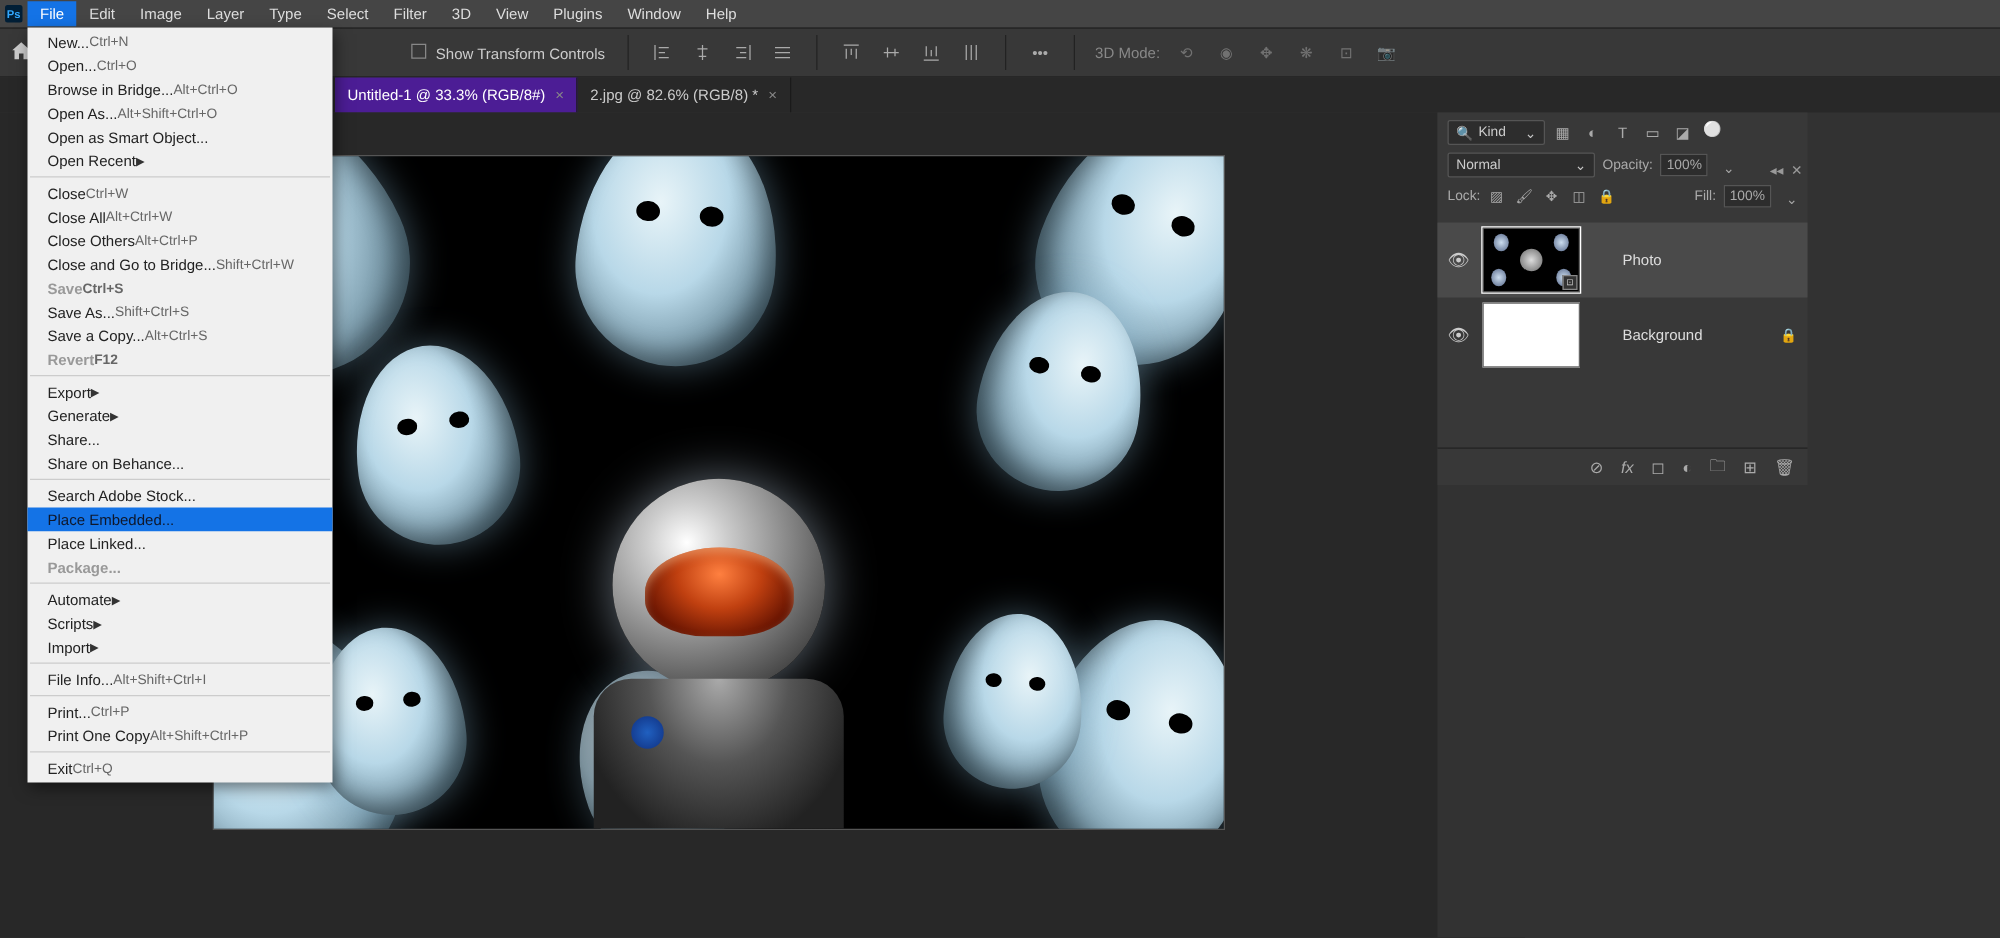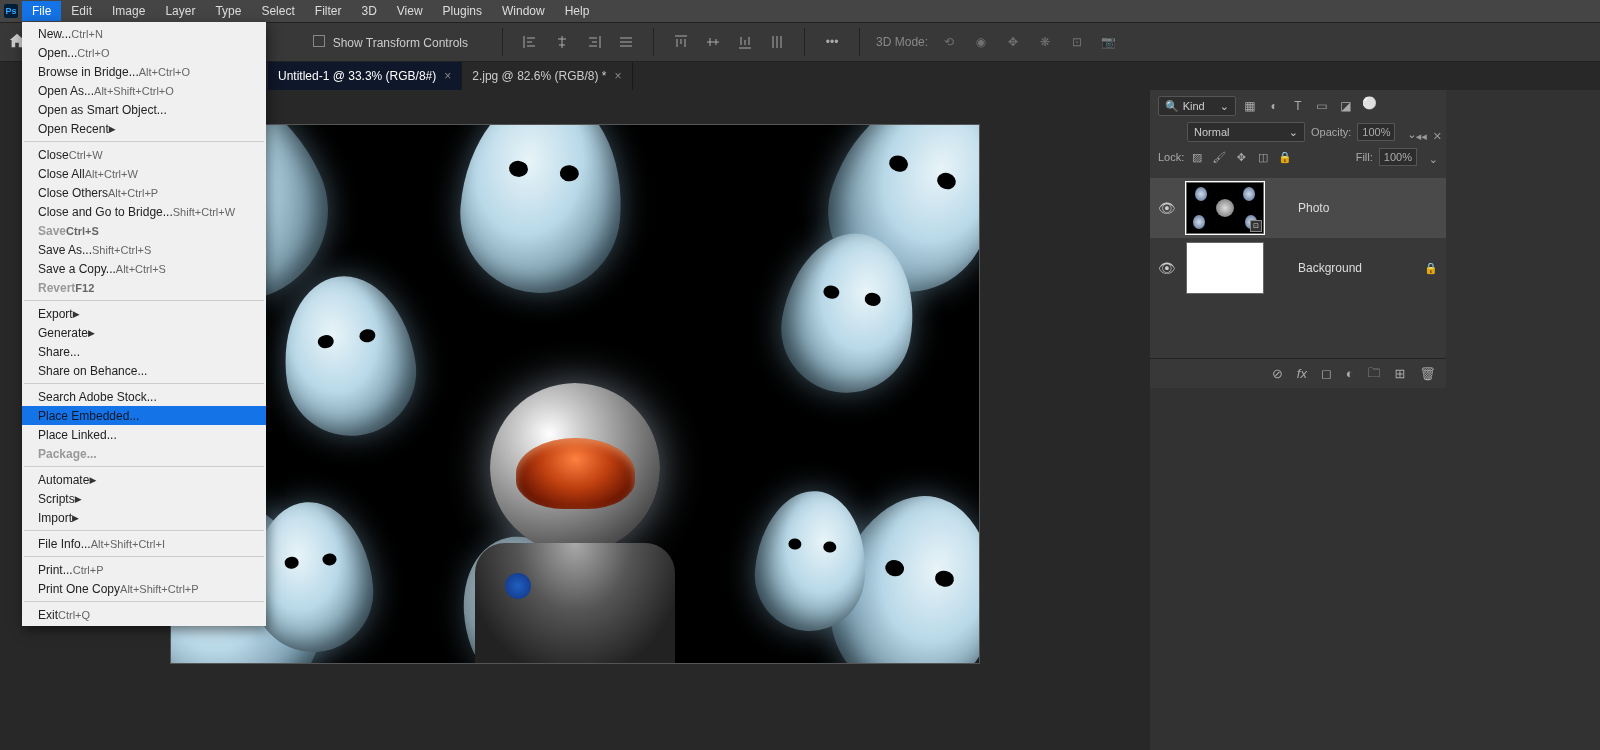--- a/index.html
+++ b/index.html
@@ -16,21 +16,21 @@
 .optionsbar .home-icon { width:20px; height:20px; color:#ccc; }
 .optionsbar .sep { width:1px; height:28px; background:#222; margin:0 6px; }
 .optionsbar .checkbox { width:12px; height:12px; border:1px solid #888; display:inline-block; margin-right:4px; }
 .optionsbar .icon-btn { width:22px; height:22px; display:flex; align-items:center; justify-content:center; color:#aaa; }
 .optionsbar .label { color:#ccc; font-size:12px; }
 .optionsbar .var-label { color:#999; font-size:11px; }
 
 
 .tabsbar { height:28px; background:#282828; display:flex; align-items:center; padding-left:268px; }
 .tab { height:28px; padding:0 10px; display:flex; align-items:center; gap:8px; color:#ccc; font-size:12px; border-right:1px solid #1a1a1a; }
-.tab.active { background:#0f172a; color:#fff; }
+.tab.active { background:#4c1d95; color:#fff; }
 .tab .close { color:#888; font-size:12px; }
 
 
 .dropdown { position:absolute; left:22px; top:22px; width:244px; background:#f0f0f0; color:#222; box-shadow:2px 4px 12px rgba(0,0,0,.5); z-index:100; padding:2px 0; }
 .dropdown .mi { height:19px; display:flex; align-items:center; padding:0 16px; font-size:12px; }
 .dropdown .mi.highlighted { background:#1473e6; color:#0f172a; }
 .dropdown .mi.disabled { color:#999;font-weight:bold; }
 .dropdown .sep { height:1px; background:#ccc; margin:3px 2px; }
 .dropdown .shortcut { color:#666; font-size:11px; }
 .dropdown .arrow { font-size:9px; color:#333; }
@@ -58,21 +58,21 @@
 .panel-tabs .ptab { padding:6px 10px; color:#888; font-size:12px; }
 .panel-tabs .ptab.active { color:#eee; border-bottom:2px solid #eee; }
 .panel-tabs .panel-menu { margin-left:auto; color:#999; }
 
 .panel-body { background:#383838; padding:6px 8px; }
 .filter-row { display:flex; align-items:center; gap:6px; margin-bottom:6px; }
 .kind-select { flex:0 0 78px; height:20px; background:#2d2d2d; border:1px solid #555; border-radius:2px; display:flex; align-items:center; padding:0 6px; gap:4px; font-size:11px; color:#ccc; }
 .filter-icons { display:flex; gap:8px; }
 .filter-icons span { width:16px; height:16px; display:flex; align-items:center; justify-content:center; color:#aaa; font-size:12px; }
 .blend-row, .lock-row { display:flex; align-items:center; gap:6px; margin-bottom:6px; font-size:11px; color:#aaa; }
-.blend-select { flex:0 0 118px; height:20px; background:#2d2d2d; border:1px solid #555; border-radius:2px; display:flex; align-items:center; padding:0 6px; font-size:11px; color:#ccc;margin-left:29px; }
+.blend-select { flex:0 0 118px; height:20px; background:#2d2d2d; border:1px solid #555; border-radius:2px; display:flex; align-items:center; padding:0 6px; font-size:11px; color:#ccc; }
 .pct-box { display:flex; align-items:flex-end; gap:12px; }
 .pct-box .val { width:38px; height:18px; background:#2d2d2d; border:1px solid #555; display:flex; align-items:center; padding:0 4px; font-size:11px; }
 .lock-icons { display:flex; gap:8px; }
 .lock-icons span { width:14px; height:14px; display:flex; align-items:center; justify-content:center; color:#aaa; font-size:11px; }
 
 .layer-list { background:#383838; min-height:180px; }
 .layer-row { display:flex; align-items:center; height:60px; padding:0 8px; gap:10px; }
 .layer-row.selected { background:#4a4a4a; }
 .layer-row.selected .thumb { outline:1px solid #fff; }
 .eye { width:18px; color:#ccc; font-size:14px; }
@@ -110,21 +110,21 @@
 </div>
 
 <div class="optionsbar">
   <span class="home-icon">
     <svg viewBox="0 0 20 20" width="18" height="18" fill="currentColor">
         <path d="M10 2 L18 9 L16 9 L16 17 L12 17 L12 12 L8 12 L8 17 L4 17 L4 9 L2 9 Z"></path>
       </svg>
   </span>
   <span class="var-label">Var</span>
   <div class="sep"></div>
-  <span style="position:relative;left:226px;">
+  <span style="position:relative;left:242px;">
     <span class="checkbox"></span>
     <span class="label">Show Transform Controls</span>
   </span>
   <div class="sep" style="margin-left:250px"></div>
   <span class="icon-btn">
       <svg width="16" height="16" viewBox="0 0 16 16" stroke="currentColor" fill="none">
         <path d="M2 2v12M5 4h8M5 8h5M5 12h8"></path>
       </svg>
     </span>
   <span class="icon-btn">

